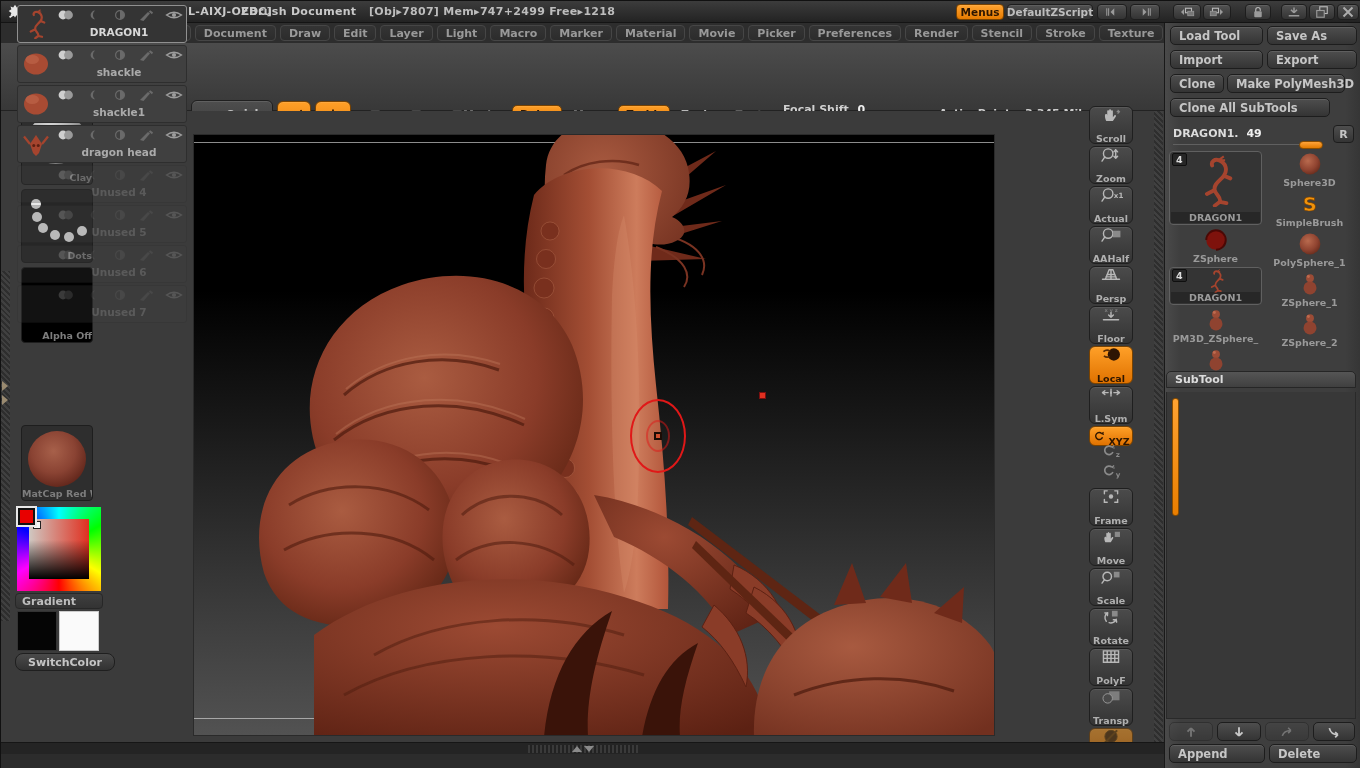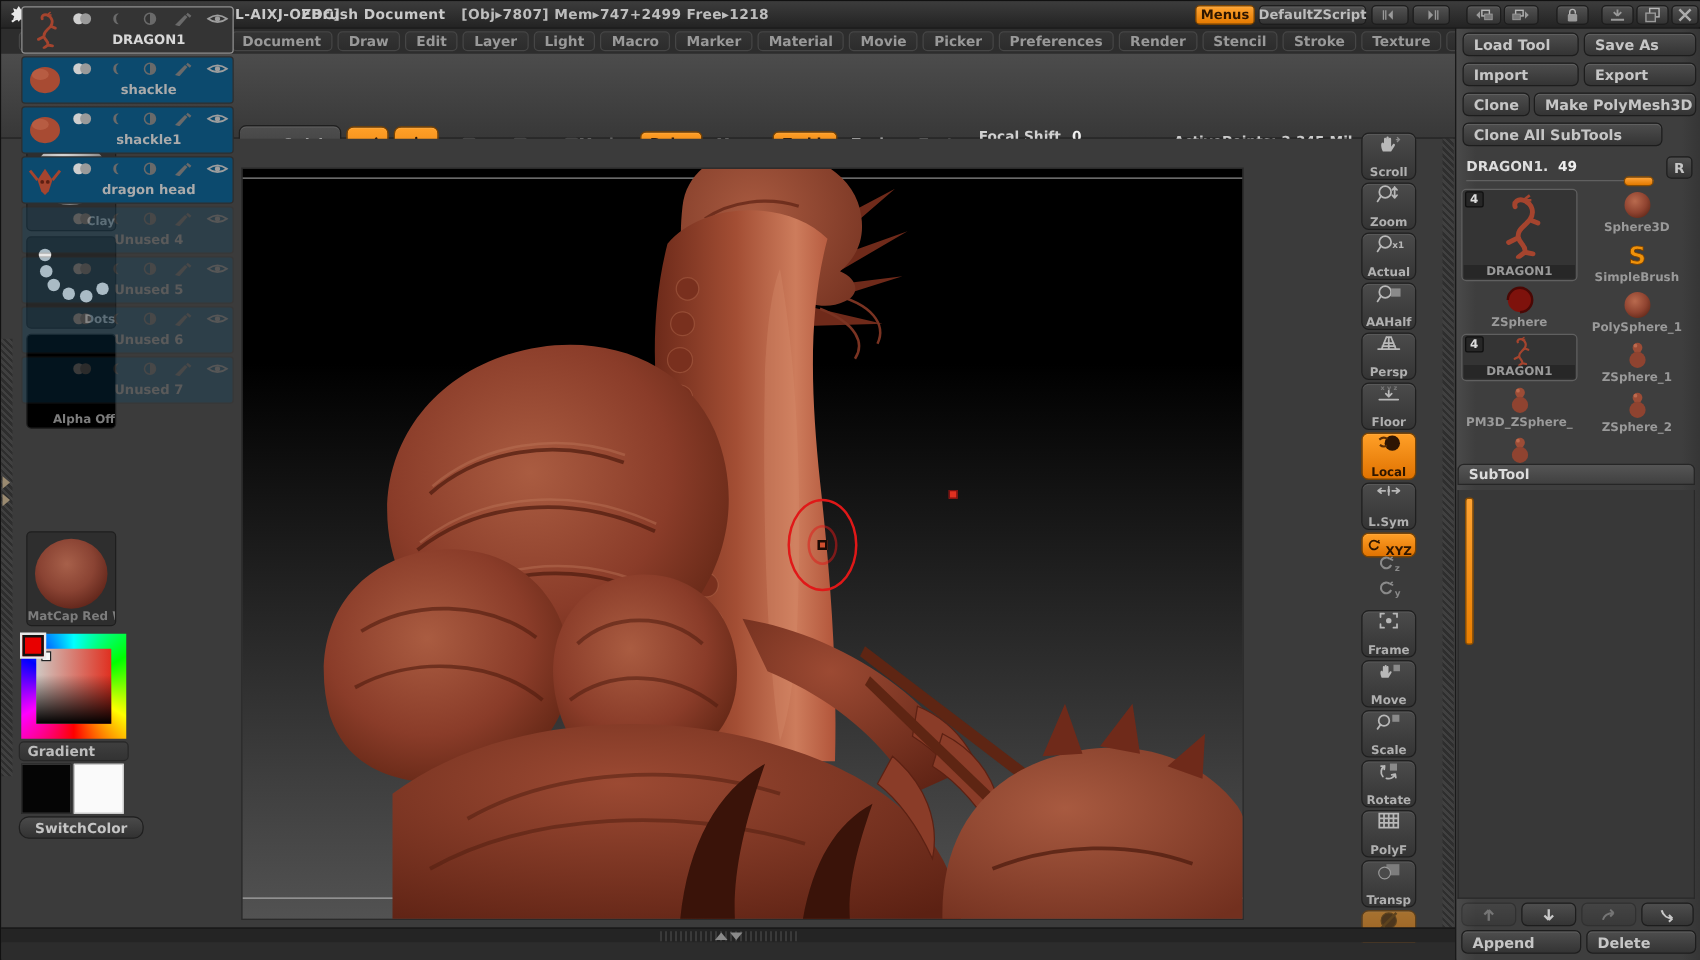--- a/index.html
+++ b/index.html
@@ -14,21 +14,21 @@
   .tb-btn { position:absolute; top:3px; height:16px; border-radius:4px; font-size:10.5px;
     background:linear-gradient(#525252,#333); border:1px solid #1d1d1d; color:#bdbdbd;
     display:flex; align-items:center; justify-content:center; box-shadow:inset 0 1px 0 rgba(255,255,255,.08); }
   .tb-btn.orange { background:linear-gradient(#ffa432,#e57a00); color:#2e1600; border-color:#7a4300; }
   .tb-icon { display:flex; align-items:center; justify-content:center; }
   .tb-icon svg { width:18px; height:14px; }
   #zlogo { position:absolute; left:5px; top:2px; width:18px; height:18px; }
 
   
   #menubar { position:absolute; left:0; top:22px; width:1163px; height:20px; background:#2d2d2d;
-    display:flex; align-items:center; padding-left:14px; }
+    display:flex; align-items:center; padding-left:24px; }
   .menu-item { height:16px; margin-right:4px; padding:1px 8px 0; border:1px solid #464646; border-radius:4px;
     color:#999; font-size:11px; background:linear-gradient(#343434,#2c2c2c); white-space:nowrap; }
 
   
   #topshelf { position:absolute; left:0; top:42px; width:1163px; height:68px;
     background:linear-gradient(#4c4c4c,#383838); border-bottom:1px solid #222; }
   .big-btn { position:absolute; background:linear-gradient(#4e4e4e,#353535); border:1px solid #1f1f1f;
     border-radius:6px; color:#c2c2c2; font-size:11.5px; box-shadow:inset 0 1px 0 rgba(255,255,255,.1);
     display:flex; align-items:center; justify-content:center; text-align:center; line-height:1.15; }
   .big-btn.orange { background:linear-gradient(#ffa028,#e07200); color:#2e1600; border-color:#7a4300; }
@@ -143,21 +143,21 @@
     color:#dcdcdc; font-size:9.5px; border-radius:2px; }
 
   #subtoolheader { position:absolute; left:1165px; top:370px; width:190px; height:17px;
     background:linear-gradient(#555,#404040); border:1px solid #262626; border-radius:5px 5px 0 0;
     color:#dcdcdc; font-size:11px; display:flex; align-items:center; padding-left:8px; }
   #subtoolbody { position:absolute; left:1165px; top:391px; width:190px; height:327px;
     background:#383838; border:1px solid #292929; border-top:none; }
   #stscroll { position:absolute; left:5px; top:6px; width:7px; height:118px; border-radius:3px;
     background:linear-gradient(#ffa332,#e97e00); border:1px solid #8a4d00; }
   #strows { position:absolute; left:16px; top:4px; width:170px; }
-  .st-row { position:relative; width:170px; height:38px; margin-bottom:2px; background:#0c4a6e;
+  .st-row { position:relative; width:170px; height:38px; margin-bottom:2px; background:#404040;
     border:1px solid #2e2e2e; border-radius:3px; }
   .st-row.active { border-color:#909090; background:#343434; }
   .st-row.dim { opacity:.28; }
   .st-row .thumb { position:absolute; left:3px; top:3px; width:30px; height:30px; }
   .st-row .thumb svg { width:100%; height:100%; }
   .st-icons { position:absolute; left:38px; top:2px; right:2px; height:14px; display:flex; justify-content:space-between; align-items:center; }
   .st-icons .icon { width:20px; height:12px; }
   .st-icons .icon svg { width:100%; height:100%; }
   .st-label { position:absolute; left:36px; right:2px; top:20px; text-align:center; font-size:10.5px; color:#ababab; white-space:nowrap; overflow:hidden; }
   .st-row.active .st-label { color:#d8d8d8; }
@@ -711,21 +711,21 @@
     </div>
   </div>
   <div id="bottomstrip"></div>
 
   <div id="rightpanel">
     <div class="rp-btn" style="left:5px;top:3px;width:93px">Load Tool</div>
     <div class="rp-btn" style="left:102px;top:3px;width:90px">Save As</div>
     <div class="rp-btn" style="left:5px;top:27px;width:93px">Import</div>
     <div class="rp-btn" style="left:102px;top:27px;width:90px">Export</div>
     <div class="rp-btn" style="left:5px;top:51px;width:54px">Clone</div>
-    <div class="rp-btn" style="left:62px;top:51px;width:130px">Make PolyMesh3D</div>
+    <div class="rp-btn" style="left:62px;top:51px;width:118px">Make PolyMesh3D</div>
     <div class="rp-btn" style="left:5px;top:75px;width:160px">Clone All SubTools</div>
   </div>
   <div id="toolslider">
     <span>DRAGON1.</span>
     <span style="margin-left:4px;color:#efefef">49</span>
     <span class="track"></span>
     <span class="handle"></span>
   </div>
   <div id="rbutton">R</div>
 

